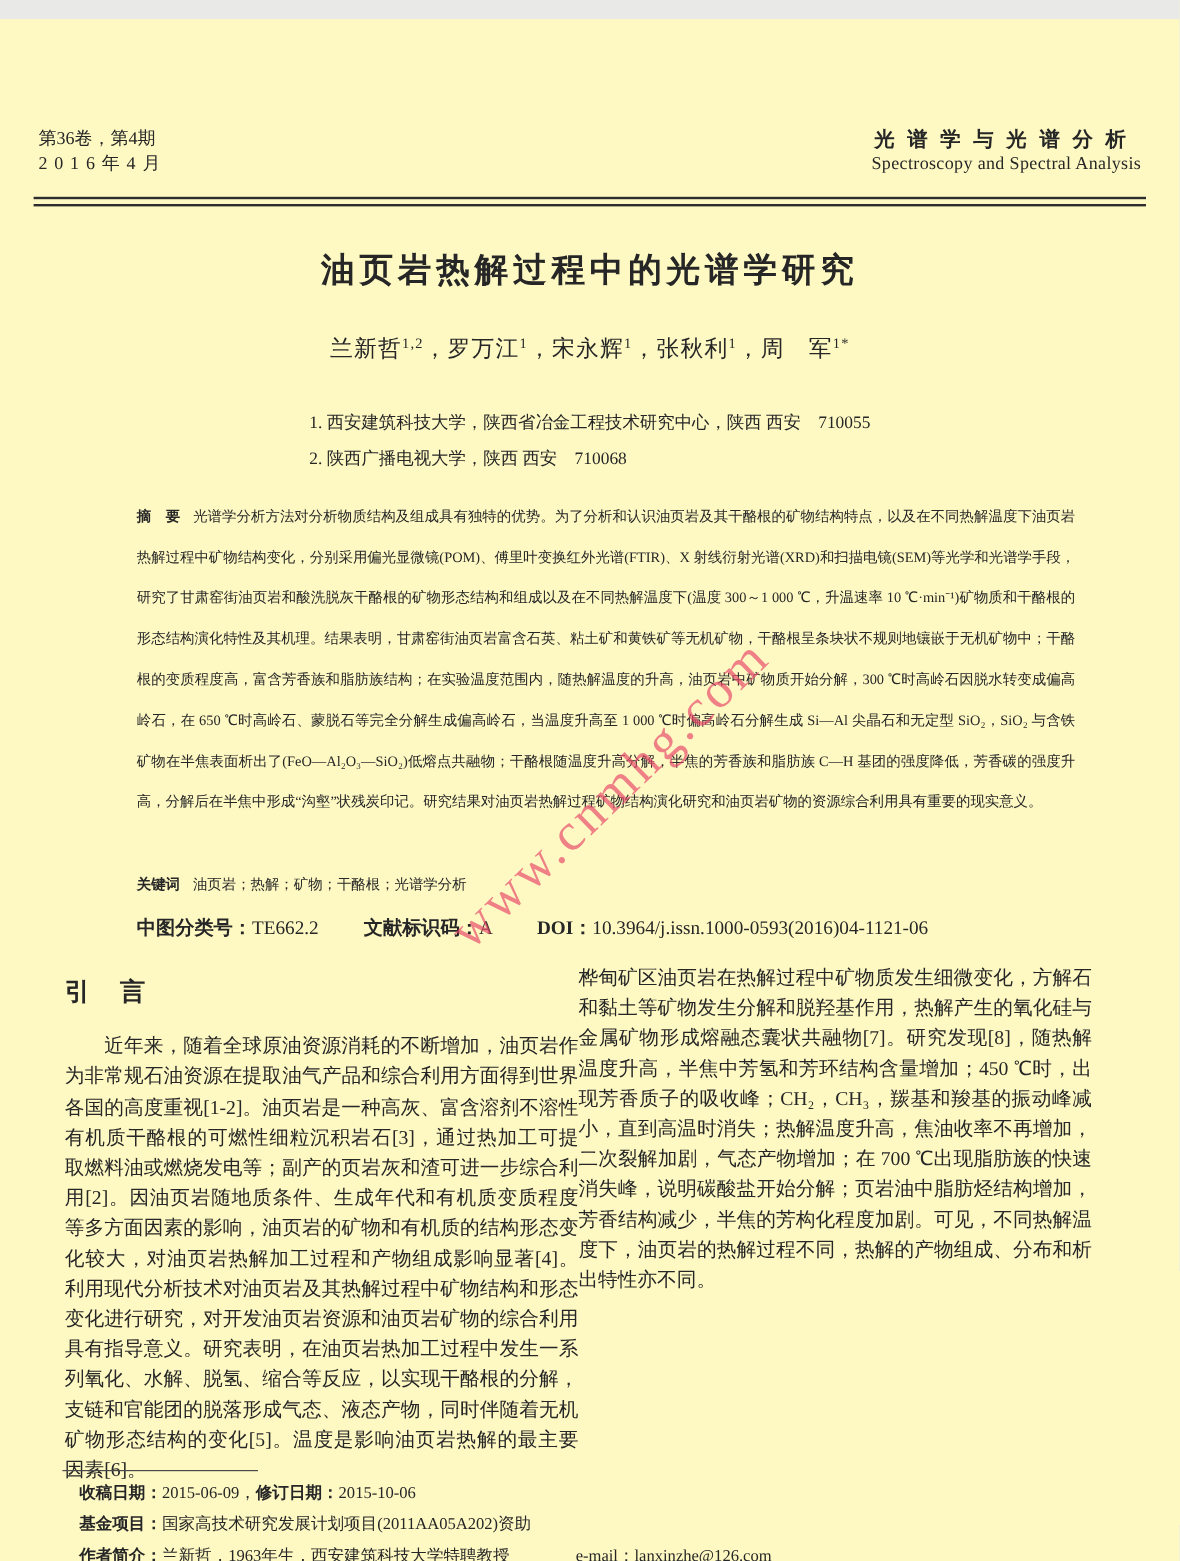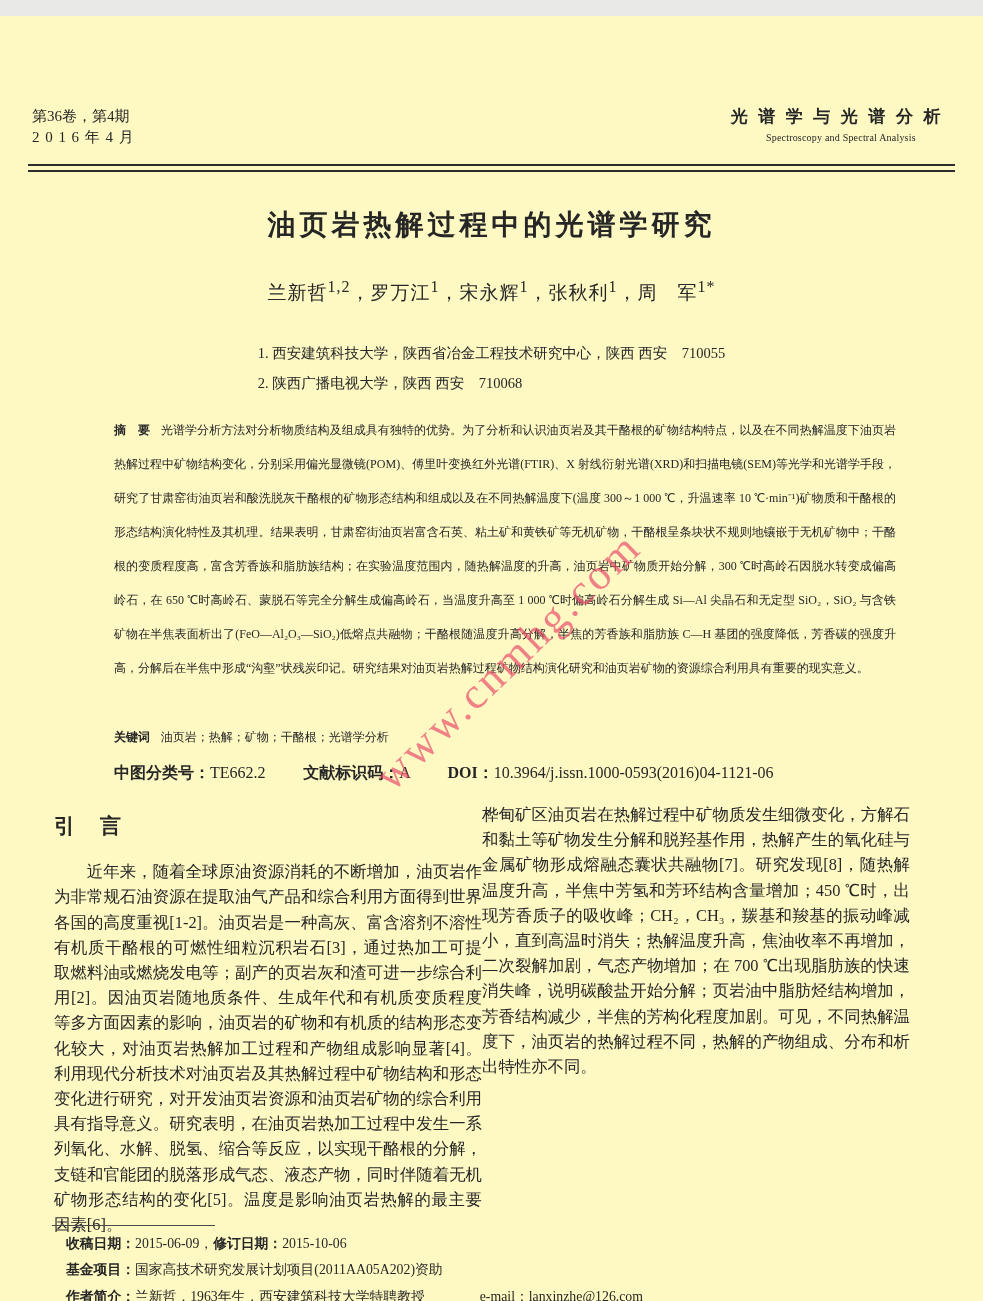--- a/index.html
+++ b/index.html
@@ -15,39 +15,39 @@
   
   .header {
     position:absolute; top:90px; left:32px; right:32px;
     display:flex; justify-content:space-between; align-items:flex-start;
     font-size:15px; line-height:21px;
   }
   .h-left { text-align:left; }
   .h-left .spaced { letter-spacing:.38em; }
   .h-center { text-align:center; }
   .cn-journal { font-size:17px; font-weight:600; letter-spacing:.62em; }
-  .en-journal { font-size:10px; letter-spacing:.02em; }
+  .en-journal { font-size:15px; letter-spacing:.02em; }
   .h-right { text-align:center; }
   .rule-double {
     position:absolute; top:148px; left:28px; right:28px;
     height:4px;
     border-top:2.5px solid #2d2d2d;
     border-bottom:2px solid #2d2d2d;
   }
   
   .title {
     position:absolute; top:190px; left:0; width:100%;
     margin:0; text-align:center;
     font-size:28px; font-weight:700; letter-spacing:4px;
   }
   .authors {
     position:absolute; top:262px; left:0; width:100%;
     text-align:center; font-size:19px; letter-spacing:1px;
   }
-  .authors sup { font-size:16px; }
+  .authors sup { font-size:12px; }
   .affil-wrap { position:absolute; top:322px; left:0; width:100%; text-align:center; }
   .affils { display:inline-block; text-align:left; font-size:14.5px; line-height:30px; }
   
   .abstract {
     position:absolute; top:397px; left:114px; width:782px;
     font-size:12px; line-height:34px; text-align:justify;
   }
   .b { font-weight:700; }
   .lbl-gap { margin-right:.9em; }
   .keywords { position:absolute; top:713px; left:114px; font-size:12px; }

